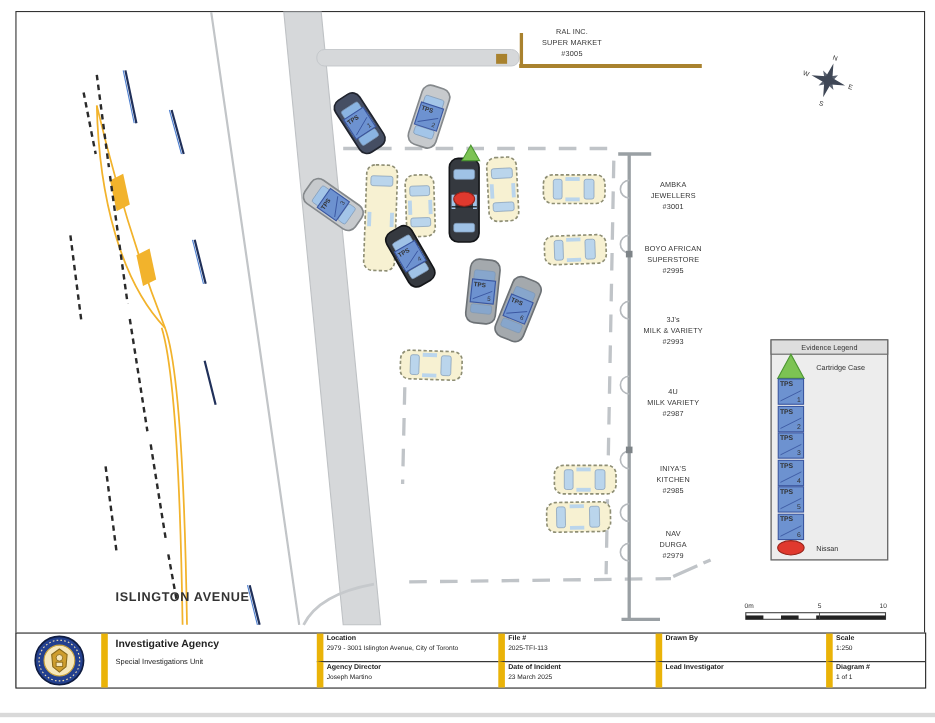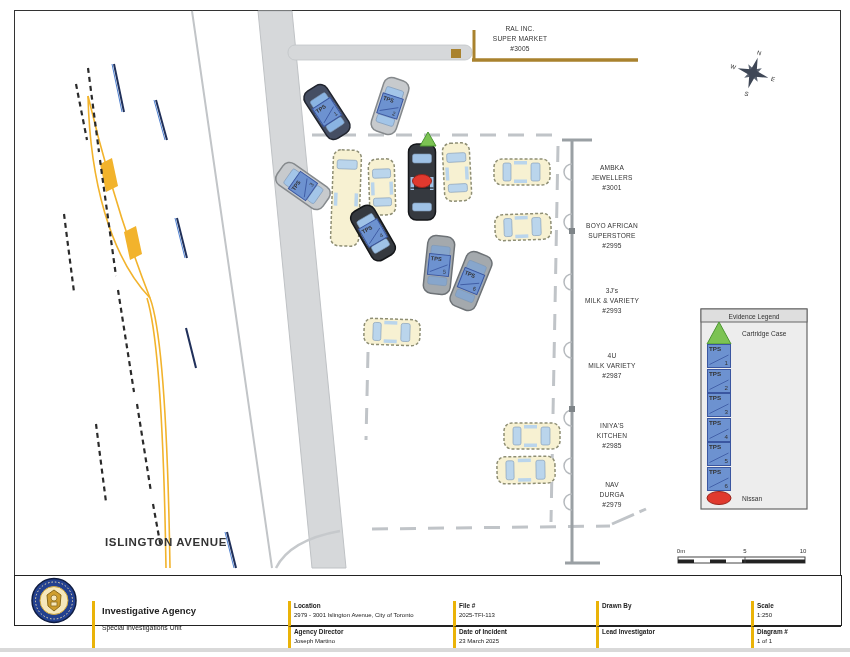--- a/index.html
+++ b/index.html
@@ -5,22 +5,22 @@
   html,body{margin:0;padding:0;background:#fff;}
   #stage{position:relative;width:850px;height:657px;background:#ffffff;overflow:hidden;
          font-family:"Liberation Sans",sans-serif;}
   #scene{position:absolute;left:0;top:0;}
   svg text{font-family:"Liberation Sans",sans-serif;fill:#333;}
   .store-label{font-size:6.6px;letter-spacing:.2px;}
   .tiny{font-size:6px;}
   
   .tb{position:absolute;left:14px;top:575px;width:826px;height:49px;
       border:1.6px solid #222;background:#fff;font-size:6px;color:#222;}
-  .tb .cell{position:absolute;box-sizing:border-box;border-left:3px solid #eab308;
-            padding:1px 3px;overflow:hidden;margin-top:25px;}
+  .tb .cell{position:absolute;box-sizing:border-box;border-left:6px solid #eab308;
+            padding:1px 3px;overflow:hidden;}
   .tb .row2{border-top:1.4px solid #222;}
   .tb .lab{font-weight:bold;font-size:6.4px;}
   .tb .val{margin-top:3px;font-size:6px;}
   .agency-name{font-weight:bold;font-size:9.5px;margin:3px 0 0 4px;}
   .agency-unit{font-size:6.8px;margin:8px 0 0 4px;}
   .logo-cell{position:absolute;left:0;top:0;width:77px;height:49px;}
   .bottom-bar{position:absolute;left:0;top:648px;width:850px;height:4px;background:#d9d9d9;}
 </style>
 </head>
 <body>

